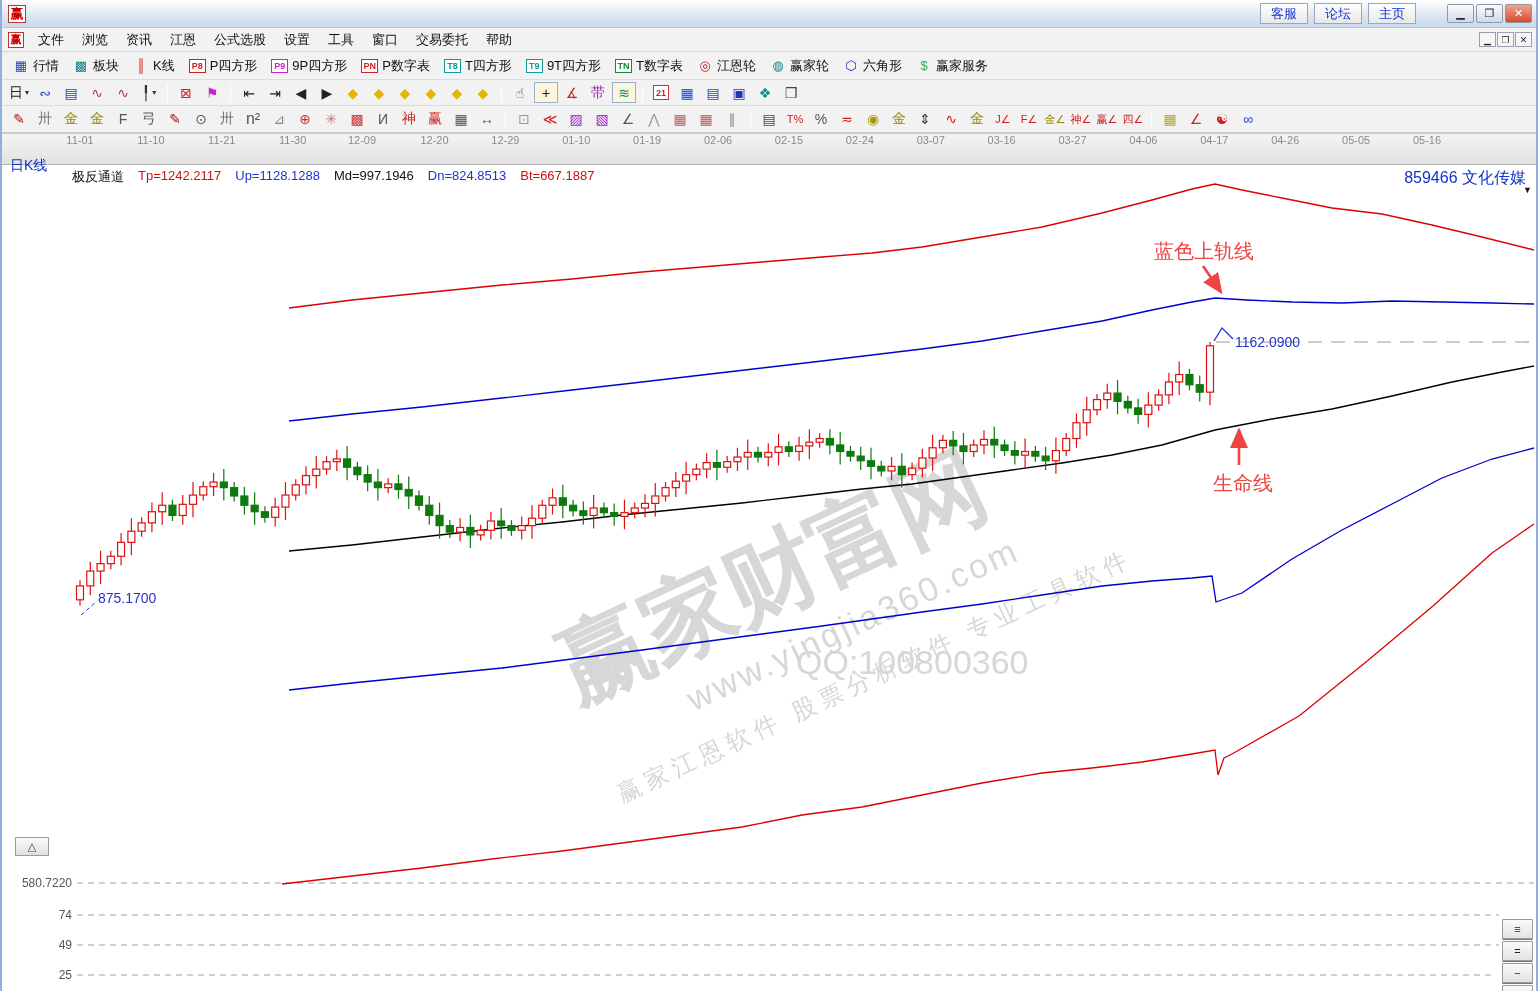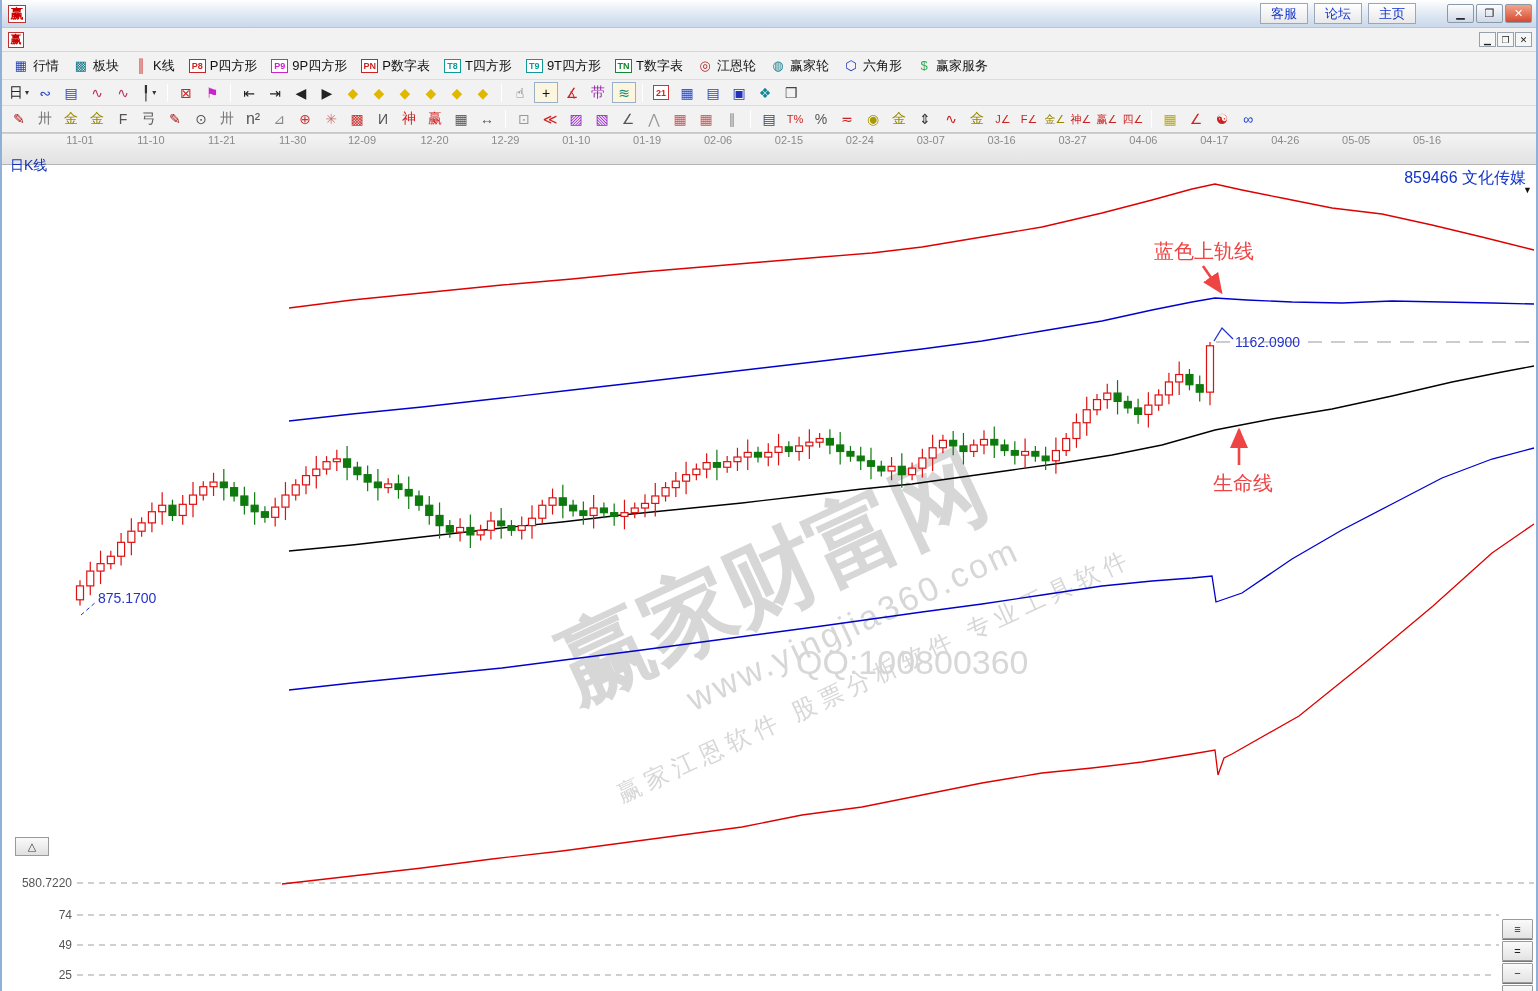--- a/index.html
+++ b/index.html
@@ -79,20 +79,32 @@
       </div>
     <div class="winbtns">
       <div class="wbtn">▁</div>
       <div class="wbtn">❐</div>
       <div class="wbtn close">✕</div>
     </div>
   </div>
 
   <div class="menubar">
     <div class="applogo" style="width:16px;height:16px;font-size:11px;">赢</div>
+    <div id="menuitems" style="display:flex;">
+        <span class="mitem">文件</span>
+        <span class="mitem">浏览</span>
+        <span class="mitem">资讯</span>
+        <span class="mitem">江恩</span>
+        <span class="mitem">公式选股</span>
+        <span class="mitem">设置</span>
+        <span class="mitem">工具</span>
+        <span class="mitem">窗口</span>
+        <span class="mitem">交易委托</span>
+        <span class="mitem">帮助</span>
+      </div>
     <div class="mini-winbtns">
       <div class="mwbtn">▁</div>
       <div class="mwbtn">❐</div>
       <div class="mwbtn">✕</div>
     </div>
   </div>
 
   <div class="toolbar tb1" id="toolbar-main">
       <div class="tbtn">
         <span class="ticon" style="color: rgb(34, 68, 187);">▦</span>
@@ -255,20 +267,28 @@
       <span class="dlabel" style="left: 1070.53px;">03-27</span>
       <span class="dlabel" style="left: 1141.42px;">04-06</span>
       <span class="dlabel" style="left: 1212.32px;">04-17</span>
       <span class="dlabel" style="left: 1283.21px;">04-26</span>
       <span class="dlabel" style="left: 1354.11px;">05-05</span>
       <span class="dlabel" style="left: 1425px;">05-16</span>
     </div>
 
   <div class="chartarea">
     <div class="hdr-left">日K线</div>
+    <div class="ind-row">
+      <span style="color:#111;">极反通道</span>
+      <span style="color:#cc1111;">Tp=1242.2117</span>
+      <span style="color:#2233cc;">Up=1128.1288</span>
+      <span style="color:#111;">Md=997.1946</span>
+      <span style="color:#2233cc;">Dn=824.8513</span>
+      <span style="color:#cc1111;">Bt=667.1887</span>
+    </div>
     <div class="stock-label">859466 文化传媒</div>
     <div class="stock-caret">▼</div>
 
     <div class="wm" style="left:540px;top:350px;font-size:92px;font-weight:bold;transform:rotate(-25deg);">赢家财富网</div>
     <div class="wm" style="left:590px;top:495px;font-size:24px;letter-spacing:6px;transform:rotate(-25deg);">赢家江恩软件  股票分析软件  专业工具软件</div>
     <div class="wm" style="left:670px;top:440px;font-size:34px;letter-spacing:3px;transform:rotate(-25deg);">www.yingjia360.com</div>
     <div class="wm" style="left:794px;top:478px;font-size:34px;">QQ:100800360</div>
 
     <svg class="plot" id="plot" width="1538" height="843" viewBox="0 147 1538 843">
         <defs>

